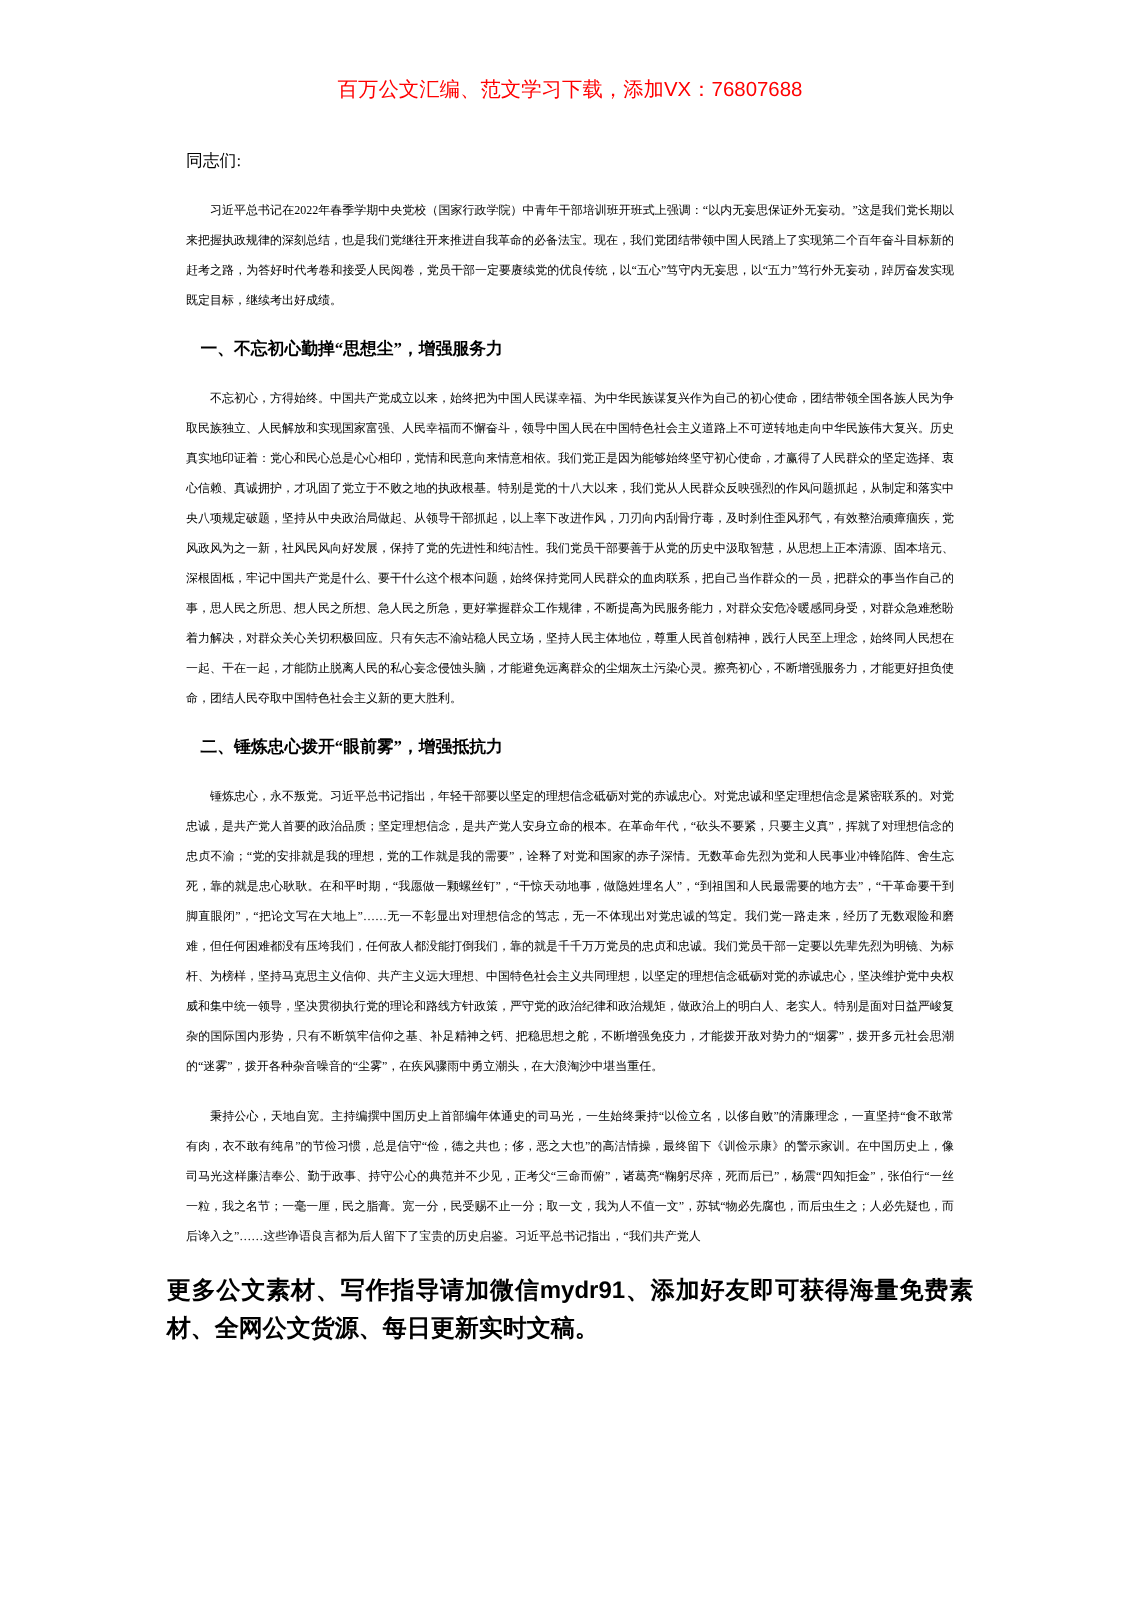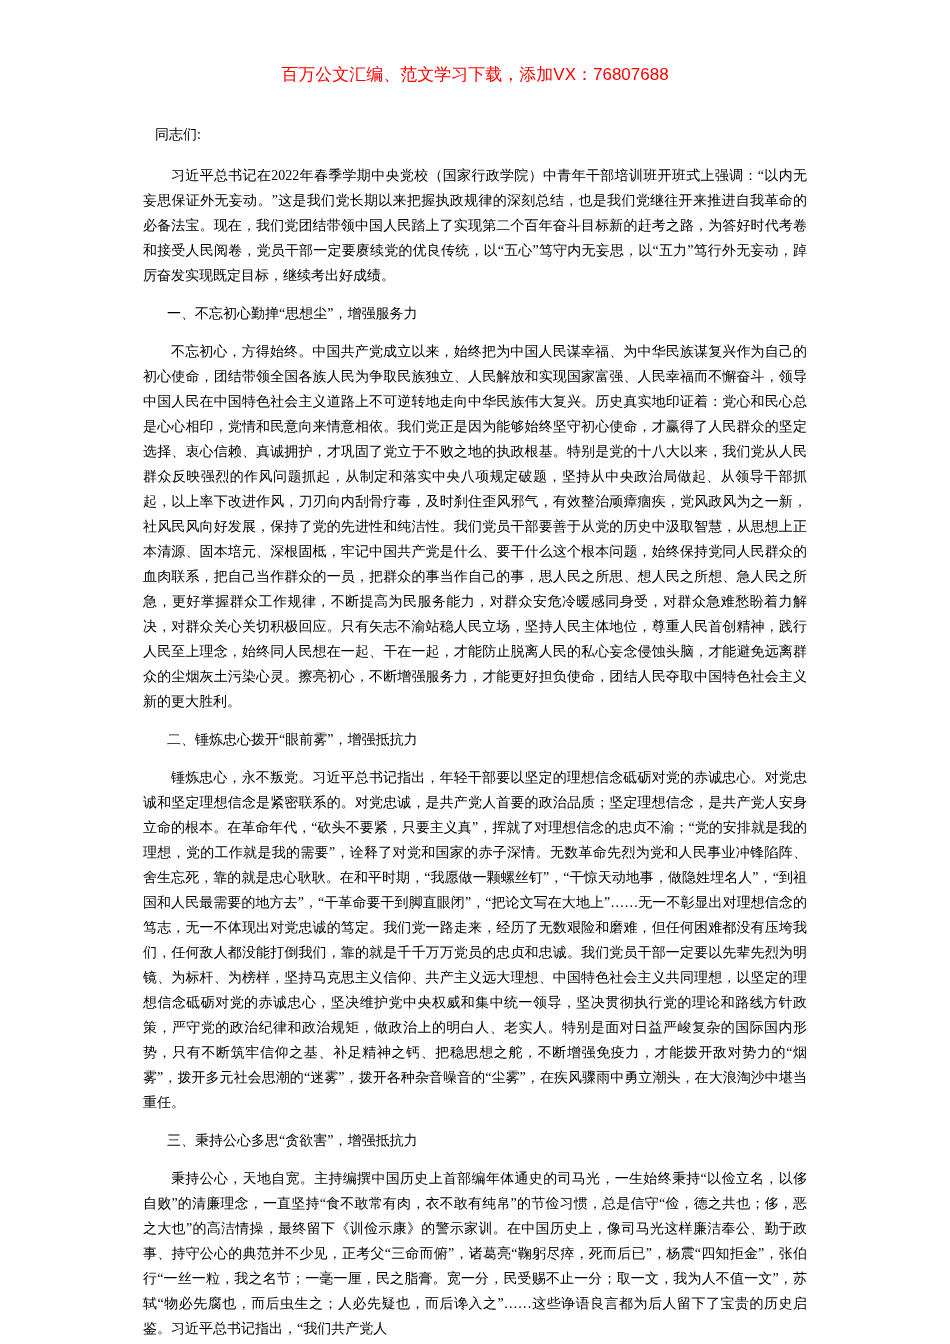--- a/index.html
+++ b/index.html
@@ -28,30 +28,30 @@
     line-height: 22px;
     margin: 0 0 36px 0;
     font-weight: 400;
   }
   .salutation {
     font-size: 14px;
     line-height: 25px;
     margin: 16px;
   }
   .doc-para {
-    font-size: 14px;
+    font-size: 10px;
     line-height: 25px;
     text-align: justify;
     text-indent: 2em;
-    margin: 4px;
+    margin: 16px;
   }
   .section-heading {
     font-size: 14px;
     line-height: 25px;
-    font-weight: normal;
+    font-weight: bold;
     text-indent: 2em;
     margin: 13px 0 13px 0;
   }
   .footer-ad {
     font-family: "Liberation Sans", sans-serif;
     font-size: 20px;
     line-height: 31px;
     font-weight: bold;
     color: #000000;
     text-align: justify;
@@ -70,19 +70,18 @@
   <p class="doc-para">习近平总书记在2022年春季学期中央党校（国家行政学院）中青年干部培训班开班式上强调：“以内无妄思保证外无妄动。”这是我们党长期以来把握执政规律的深刻总结，也是我们党继往开来推进自我革命的必备法宝。现在，我们党团结带领中国人民踏上了实现第二个百年奋斗目标新的赶考之路，为答好时代考卷和接受人民阅卷，党员干部一定要赓续党的优良传统，以“五心”笃守内无妄思，以“五力”笃行外无妄动，踔厉奋发实现既定目标，继续考出好成绩。</p>
 
   <h3 class="section-heading">一、不忘初心勤掸“思想尘”，增强服务力</h3>
 
   <p class="doc-para">不忘初心，方得始终。中国共产党成立以来，始终把为中国人民谋幸福、为中华民族谋复兴作为自己的初心使命，团结带领全国各族人民为争取民族独立、人民解放和实现国家富强、人民幸福而不懈奋斗，领导中国人民在中国特色社会主义道路上不可逆转地走向中华民族伟大复兴。历史真实地印证着：党心和民心总是心心相印，党情和民意向来情意相依。我们党正是因为能够始终坚守初心使命，才赢得了人民群众的坚定选择、衷心信赖、真诚拥护，才巩固了党立于不败之地的执政根基。特别是党的十八大以来，我们党从人民群众反映强烈的作风问题抓起，从制定和落实中央八项规定破题，坚持从中央政治局做起、从领导干部抓起，以上率下改进作风，刀刃向内刮骨疗毒，及时刹住歪风邪气，有效整治顽瘴痼疾，党风政风为之一新，社风民风向好发展，保持了党的先进性和纯洁性。我们党员干部要善于从党的历史中汲取智慧，从思想上正本清源、固本培元、深根固柢，牢记中国共产党是什么、要干什么这个根本问题，始终保持党同人民群众的血肉联系，把自己当作群众的一员，把群众的事当作自己的事，思人民之所思、想人民之所想、急人民之所急，更好掌握群众工作规律，不断提高为民服务能力，对群众安危冷暖感同身受，对群众急难愁盼着力解决，对群众关心关切积极回应。只有矢志不渝站稳人民立场，坚持人民主体地位，尊重人民首创精神，践行人民至上理念，始终同人民想在一起、干在一起，才能防止脱离人民的私心妄念侵蚀头脑，才能避免远离群众的尘烟灰土污染心灵。擦亮初心，不断增强服务力，才能更好担负使命，团结人民夺取中国特色社会主义新的更大胜利。</p>
 
   <h3 class="section-heading">二、锤炼忠心拨开“眼前雾”，增强抵抗力</h3>
 
   <p class="doc-para">锤炼忠心，永不叛党。习近平总书记指出，年轻干部要以坚定的理想信念砥砺对党的赤诚忠心。对党忠诚和坚定理想信念是紧密联系的。对党忠诚，是共产党人首要的政治品质；坚定理想信念，是共产党人安身立命的根本。在革命年代，“砍头不要紧，只要主义真”，挥就了对理想信念的忠贞不渝；“党的安排就是我的理想，党的工作就是我的需要”，诠释了对党和国家的赤子深情。无数革命先烈为党和人民事业冲锋陷阵、舍生忘死，靠的就是忠心耿耿。在和平时期，“我愿做一颗螺丝钉”，“干惊天动地事，做隐姓埋名人”，“到祖国和人民最需要的地方去”，“干革命要干到脚直眼闭”，“把论文写在大地上”……无一不彰显出对理想信念的笃志，无一不体现出对党忠诚的笃定。我们党一路走来，经历了无数艰险和磨难，但任何困难都没有压垮我们，任何敌人都没能打倒我们，靠的就是千千万万党员的忠贞和忠诚。我们党员干部一定要以先辈先烈为明镜、为标杆、为榜样，坚持马克思主义信仰、共产主义远大理想、中国特色社会主义共同理想，以坚定的理想信念砥砺对党的赤诚忠心，坚决维护党中央权威和集中统一领导，坚决贯彻执行党的理论和路线方针政策，严守党的政治纪律和政治规矩，做政治上的明白人、老实人。特别是面对日益严峻复杂的国际国内形势，只有不断筑牢信仰之基、补足精神之钙、把稳思想之舵，不断增强免疫力，才能拨开敌对势力的“烟雾”，拨开多元社会思潮的“迷雾”，拨开各种杂音噪音的“尘雾”，在疾风骤雨中勇立潮头，在大浪淘沙中堪当重任。</p>
 
-  <h3 class="section-heading">三、秉持公心多思“贪欲害”，增强抵抗力</h3>
 
   <p class="doc-para">秉持公心，天地自宽。主持编撰中国历史上首部编年体通史的司马光，一生始终秉持“以俭立名，以侈自败”的清廉理念，一直坚持“食不敢常有肉，衣不敢有纯帛”的节俭习惯，总是信守“俭，德之共也；侈，恶之大也”的高洁情操，最终留下《训俭示康》的警示家训。在中国历史上，像司马光这样廉洁奉公、勤于政事、持守公心的典范并不少见，正考父“三命而俯”，诸葛亮“鞠躬尽瘁，死而后已”，杨震“四知拒金”，张伯行“一丝一粒，我之名节；一毫一厘，民之脂膏。宽一分，民受赐不止一分；取一文，我为人不值一文”，苏轼“物必先腐也，而后虫生之；人必先疑也，而后谗入之”……这些诤语良言都为后人留下了宝贵的历史启鉴。习近平总书记指出，“我们共产党人</p>
 
   <p class="footer-ad">更多公文素材、写作指导请加微信mydr91、添加好友即可获得海量免费素材、全网公文货源、每日更新实时文稿。</p>
 
 </div>
 
 </body></html>

